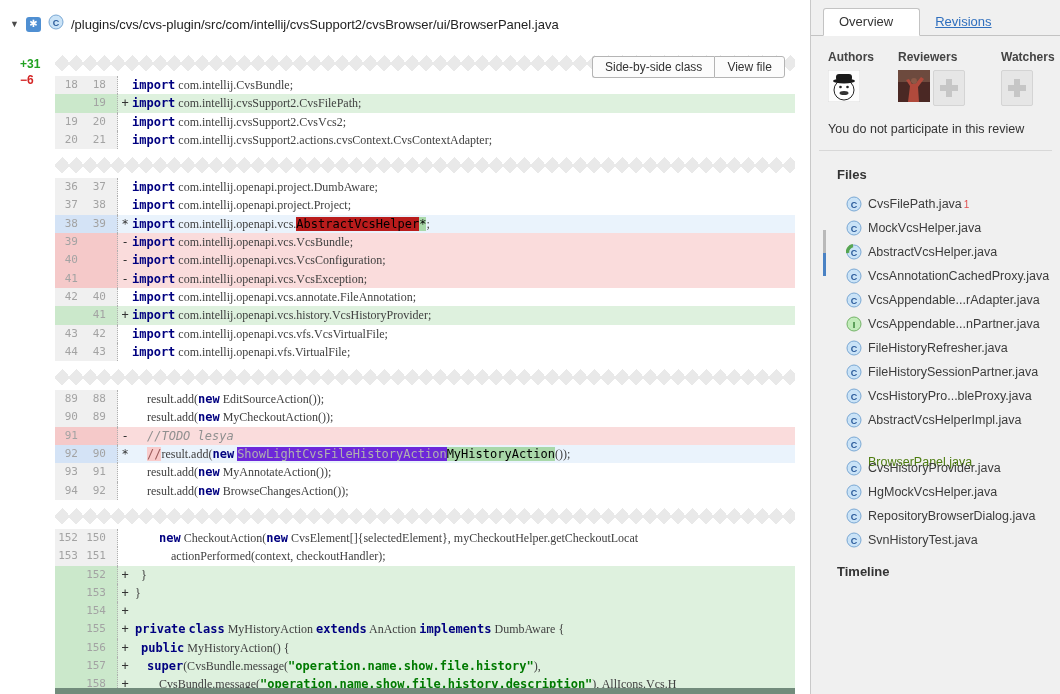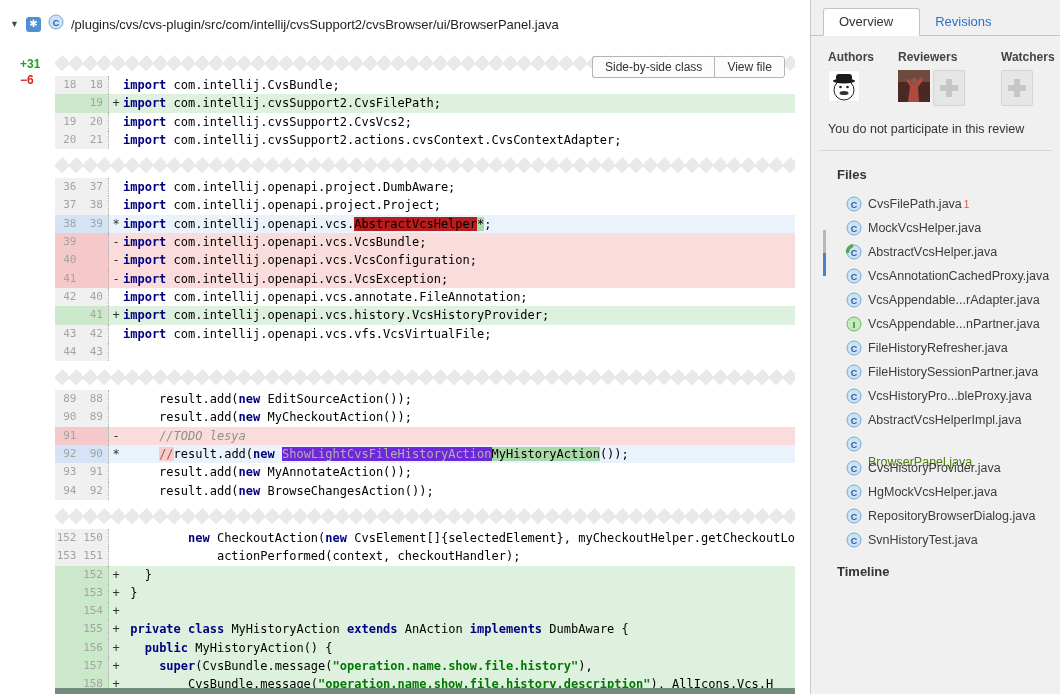--- a/index.html
+++ b/index.html
@@ -29,52 +29,52 @@
 
   .diff { position:absolute; left:55px; top:55px; width:740px; overflow:hidden; }
 
   .zz { height:16px; margin:0; background:
         conic-gradient(from 135deg at 50% 0, #e9e9e9 90deg, rgba(0,0,0,0) 0) 0 0/14px 7px repeat-x,
         linear-gradient(#e9e9e9,#e9e9e9) 0 7px/100% 2px no-repeat,
         conic-gradient(from -45deg at 50% 100%, #e9e9e9 90deg, rgba(0,0,0,0) 0) 0 9px/14px 7px repeat-x; }
 
   .hunk { margin:5px 0 8px 0; }
   .drow { display:flex; height:18.3px; line-height:18.3px; font-family:"DejaVu Sans Mono", monospace; font-size:12px; }
-  .gut { width:54px; display:flex; flex:none; background:#f0f0f0; border-right:1px dotted #b0b0b0; cursor:pointer; }
+  .gut { width:63px; display:flex; flex:none; background:#f0f0f0; border-right:1px dotted #b0b0b0; cursor:pointer; }
   .lnum { width:28px; text-align:right; padding-right:5px; color:#a3a3a3; font-size:11px; }
   .body { flex:1; display:flex; background:#fff; overflow:hidden; white-space:pre; }
   .mk { width:14px; flex:none; text-align:center; color:#333; }
   .codeline { white-space:pre; }
 
   .drow.add .gut { background:#cbe8cb; }
   .drow.add .body { background:#def1de; }
   .drow.del .gut { background:#f5c9c9; }
   .drow.del .body { background:#fadcdc; }
   .drow.mod .gut { background:#d4e3f6; }
   .drow.mod .body { background:#eaf3fc; }
 
-  .seg.pl { color:#000000; }
+  .seg.pl { color:#404040;font-family:Liberation Serif, serif; }
   .seg.kw { color:#000080; font-weight:bold; }
   .seg.str { color:#007a00; font-weight:bold; }
   .seg.cmt { color:#909090; font-style:italic; }
   .seg.delfrag { background:#b91c1c; color:#000; }
   .seg.addfrag { background:#a9d8a9; color:#000; }
   .seg.ghost { background:#6d28d9; color:#b0b0b0; }
   .seg.cmtdel { background:#f9cbcb; color:#9a5a5a; }
 
   .bottom-strip { position:absolute; left:55px; top:688px; width:740px; height:6px; background:#728c7c; }
 
   
   .sidebar { position:absolute; left:810px; top:0; width:250px; height:694px;
              background:#f0f0f0; border-left:1px solid #c9c9c9; }
   .tabs { padding:8px 0 0 12px; border-bottom:1px solid #c3c3c3; display:flex; align-items:flex-end; }
   .tab { font-size:13px; padding:5px 26px 6px 15px; cursor:pointer; }
   .tab.active { background:#fff; border:1px solid #c3c3c3; border-bottom:1px solid #fff;
                 border-radius:3px 3px 0 0; margin-bottom:-1px; color:#333; }
-  .tab.link { color:#2f6fbe; }
+  .tab.link { color:#2f6fbe;text-decoration:underline; }
 
   .participants { display:flex; padding:14px 0 0 17px; }
   .pcol { }
   .pcol.c1 { width:70px; }
   .pcol.c2 { width:103px; }
   .plabel { font-size:12px; font-weight:bold; color:#444; margin-bottom:6px; display:block; }
   .prow { display:flex; gap:3px; }
   .avatar { width:32px; height:36px; display:block; cursor:pointer; }
   .avatar svg { display:block; }
   .ubar { height:4px; width:32px; }
@@ -223,21 +223,21 @@
               <span class="lnum">43</span>
               <span class="lnum">42</span>
             </span>
             <span class="body"><span class="mk"></span><span class="codeline"><span class="seg kw">import</span><span class="seg pl"> com.intellij.openapi.vcs.vfs.VcsVirtualFile;</span></span></span>
           </div>
           <div class="drow ctx">
             <span class="gut">
               <span class="lnum">44</span>
               <span class="lnum">43</span>
             </span>
-            <span class="body"><span class="mk"></span></span>
+            <span class="body"><span class="mk"></span><span class="codeline"><span class="seg kw">import</span><span class="seg pl"> com.intellij.openapi.vfs.VirtualFile;</span></span></span>
           </div>
         </div>
         <div class="zz"></div>
         <div class="hunk">
           <div class="drow ctx">
             <span class="gut">
               <span class="lnum">89</span>
               <span class="lnum">88</span>
             </span>
             <span class="body"><span class="mk"></span><span class="codeline"><span class="seg pl">     result.add(</span><span class="seg kw">new</span><span class="seg pl"> EditSourceAction());</span></span></span>

